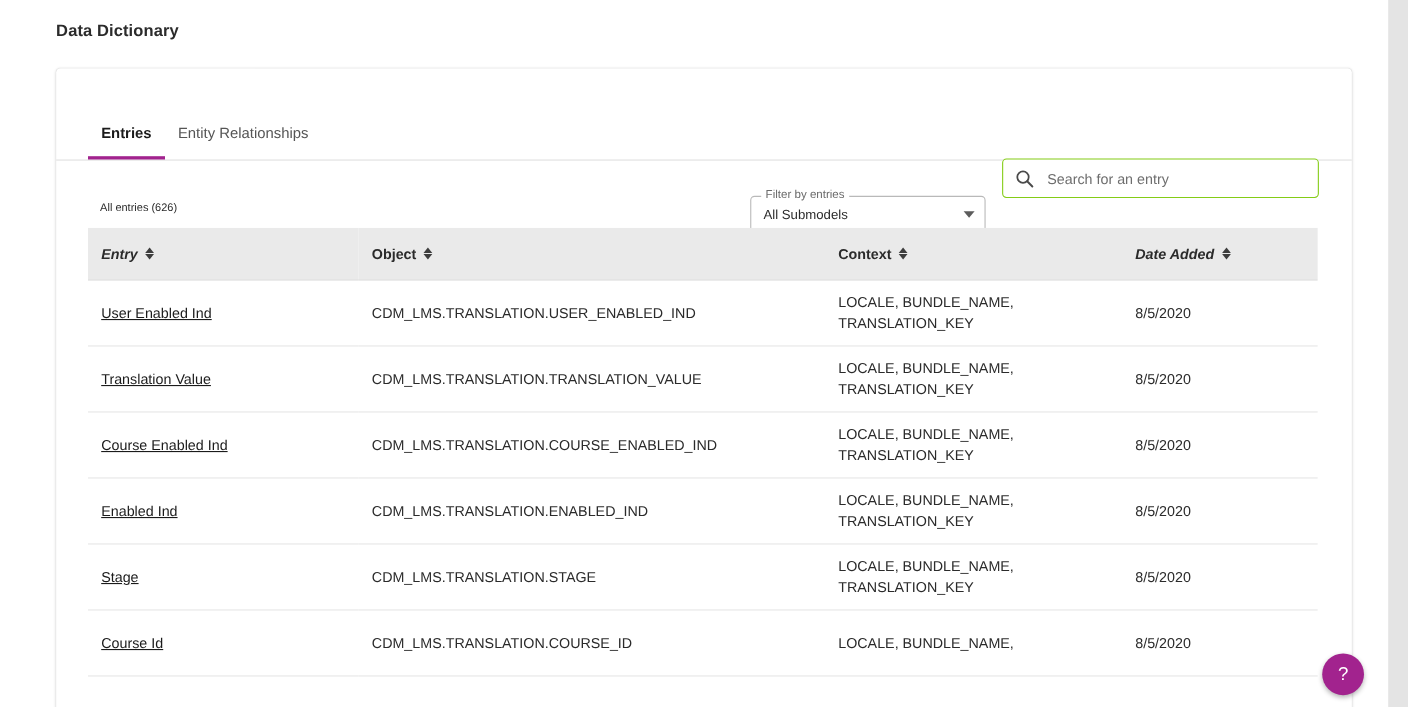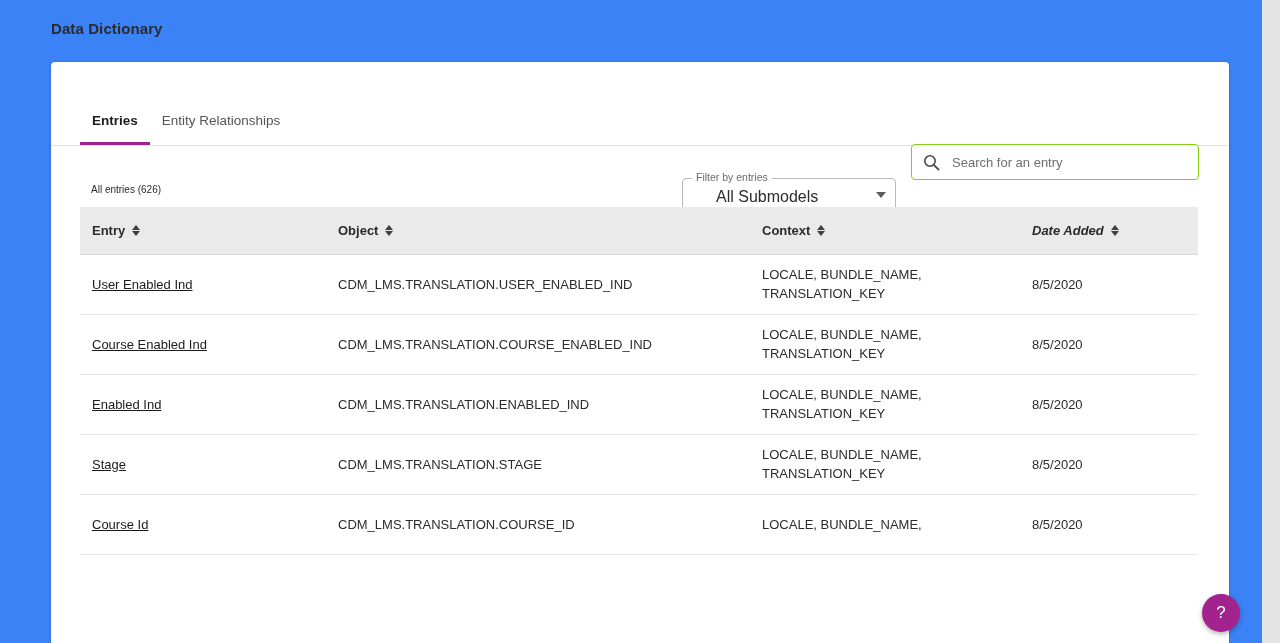--- a/index.html
+++ b/index.html
@@ -9,21 +9,21 @@
     width: 1280px;
     height: 643px;
     overflow: hidden;
     background: #e4e4e4;
     font-family: "Liberation Sans", sans-serif;
   }
   .page {
     position: relative;
     width: 1262px;
     height: 643px;
-    background: #3b82f6;
+    background: #ffffff;
   }
   .page-title {
     position: absolute;
     left: 51px;
     top: 20px;
     font-size: 15px;
     font-weight: bold;
     color: #2b2b2b;
     letter-spacing: 0.1px;
   }
@@ -103,23 +103,22 @@
     top: -7px;
     background: #fff;
     padding: 0 4px;
     font-size: 10.5px;
     color: #6b6b6b;
   }
   .filter-value {
     position: absolute;
     left: 12px;
     top: 10px;
-    font-size: 16px;
-    color: #2b2b2b;
-    margin-left: 22px;
+    font-size: 12px;
+    color: #2b2b2b;
   }
   .filter-arrow {
     position: absolute;
     right: 10px;
     top: 14px;
     width: 0;
     height: 0;
     border-left: 5px solid transparent;
     border-right: 5px solid transparent;
     border-top: 6px solid #5c5c5c;
@@ -199,21 +198,21 @@
   .sort-icon::after { bottom: 1px; border-top: 5px solid #3d3d3d; }
   tbody td {
     height: 60px;
     padding: 8px 12px;
     font-size: 13px;
     color: #2b2b2b;
     border-bottom: 1px solid #e6e6e6;
     vertical-align: middle;
     line-height: 19px;
   }
-  .col-entry { width: 246px; }
+  .col-entry { width: 246px; font-style: italic; }
   .col-object { width: 424px; }
   .col-context { width: 270px; }
   .col-date { width: 178px; font-style: italic; }
   .entry-link {
     color: #1b1b1b;
     text-decoration: underline;
     cursor: pointer;
   }
   .context-cell { color: #2b2b2b; }
   
@@ -300,20 +299,26 @@
           </tr>
         </thead>
         <tbody>
           <tr>
             <td><span class="entry-link">User Enabled Ind</span></td>
             <td>CDM_LMS.TRANSLATION.USER_ENABLED_IND</td>
             <td class="context-cell">LOCALE, BUNDLE_NAME, TRANSLATION_KEY</td>
             <td>8/5/2020</td>
           </tr>
           <tr>
+            <td><span class="entry-link">Translation Value</span></td>
+            <td>CDM_LMS.TRANSLATION.TRANSLATION_VALUE</td>
+            <td class="context-cell">LOCALE, BUNDLE_NAME, TRANSLATION_KEY</td>
+            <td>8/5/2020</td>
+          </tr>
+          <tr>
             <td><span class="entry-link">Course Enabled Ind</span></td>
             <td>CDM_LMS.TRANSLATION.COURSE_ENABLED_IND</td>
             <td class="context-cell">LOCALE, BUNDLE_NAME, TRANSLATION_KEY</td>
             <td>8/5/2020</td>
           </tr>
           <tr>
             <td><span class="entry-link">Enabled Ind</span></td>
             <td>CDM_LMS.TRANSLATION.ENABLED_IND</td>
             <td class="context-cell">LOCALE, BUNDLE_NAME, TRANSLATION_KEY</td>
             <td>8/5/2020</td>

